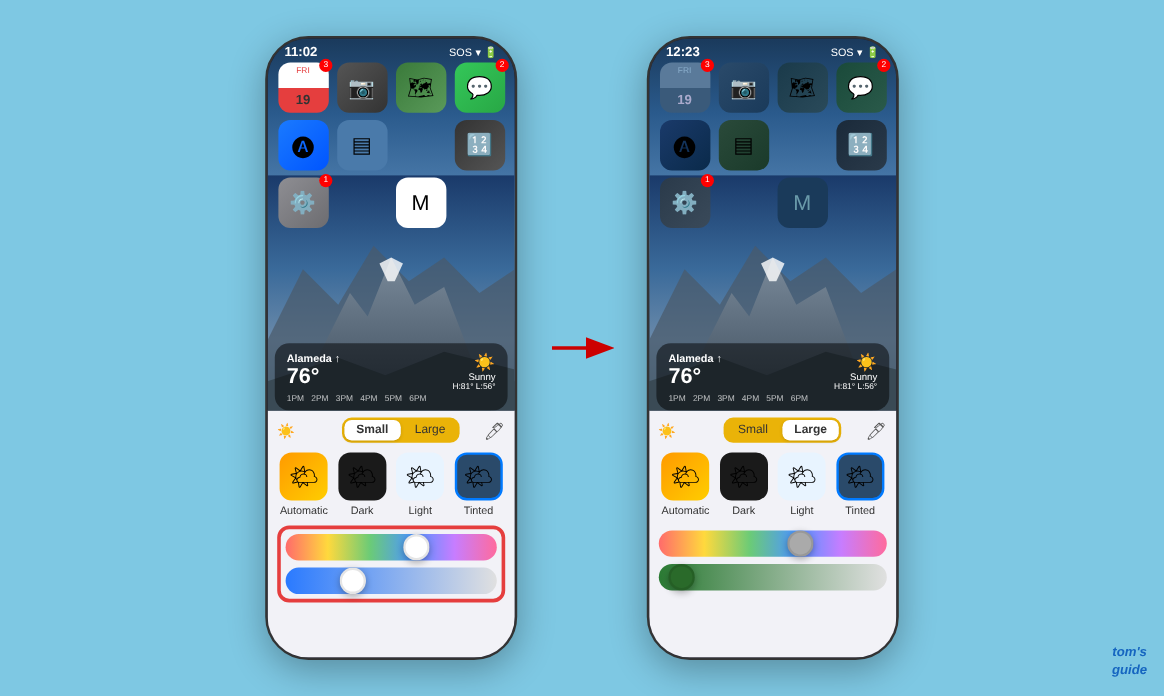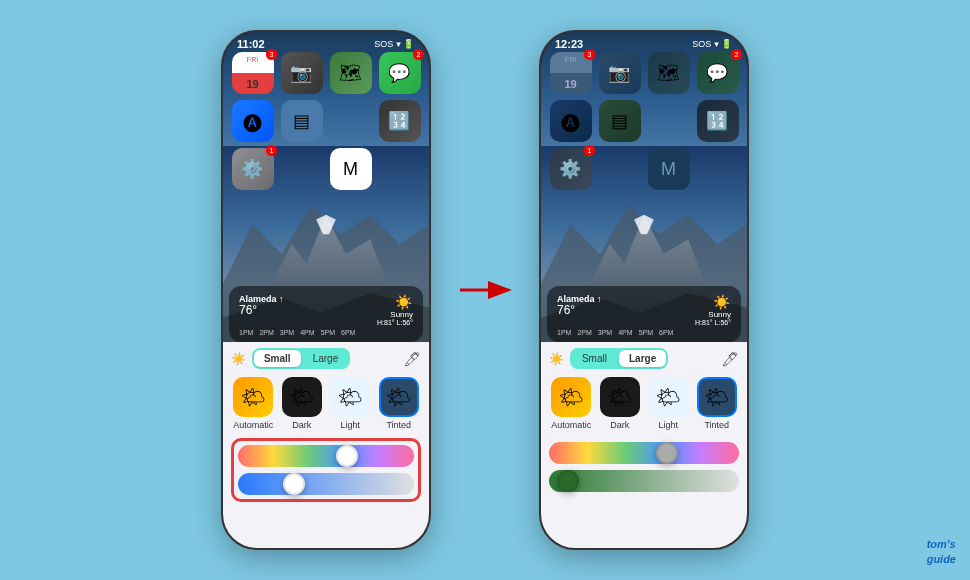--- a/index.html
+++ b/index.html
@@ -120,22 +120,22 @@
     }
 
     .weather-city {
       color: white;
       font-size: 9px;
       font-weight: 600;
     }
 
     .weather-temp {
       color: white;
-      font-size: 12px;
-      font-weight: 400;
+      font-size: 18px;
+      font-weight: 700;
       line-height: 1.1;
     }
 
     .weather-row {
       display: flex;
       justify-content: space-between;
       align-items: flex-start;
     }
 
     .weather-right {
@@ -177,24 +177,25 @@
       gap: 6px;
       margin-bottom: 8px;
     }
 
     .size-icon {
       font-size: 12px;
     }
 
     .size-options {
       display: flex;
-      background: #5eead4;
+      background: #eab308;
       border-radius: 8px;
       padding: 2px;
       gap: 2px;
+      margin-left: 33px;
     }
 
     .size-option {
       padding: 3px 10px;
       border-radius: 6px;
       font-size: 10px;
       color: #333;
     }
 
     .size-option.active {
@@ -311,21 +312,21 @@
 
     .tomsguide-logo {
       position: absolute;
       bottom: 14px;
       right: 14px;
       color: #1565c0;
       font-size: 11px;
       font-weight: 700;
       font-style: italic;
       line-height: 1.3;
-      text-align: left;
+      text-align: center;
     }
 
     .tomsguide-logo span {
       display: block;
     }
 
     
     .mountain-svg {
       position: absolute;
       bottom: 0;

